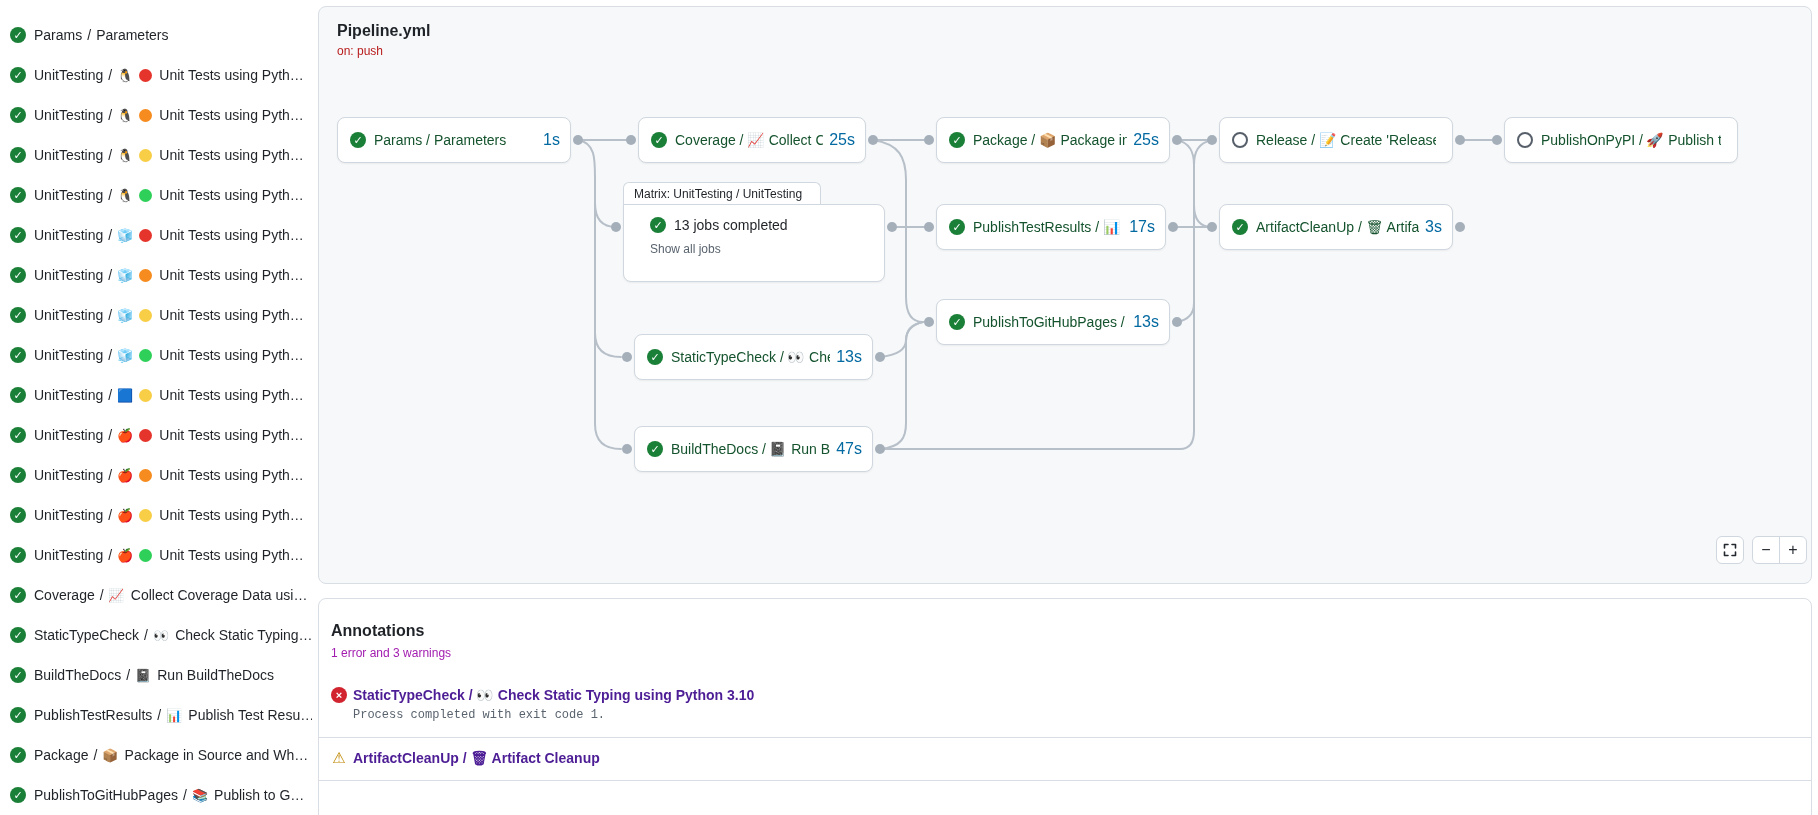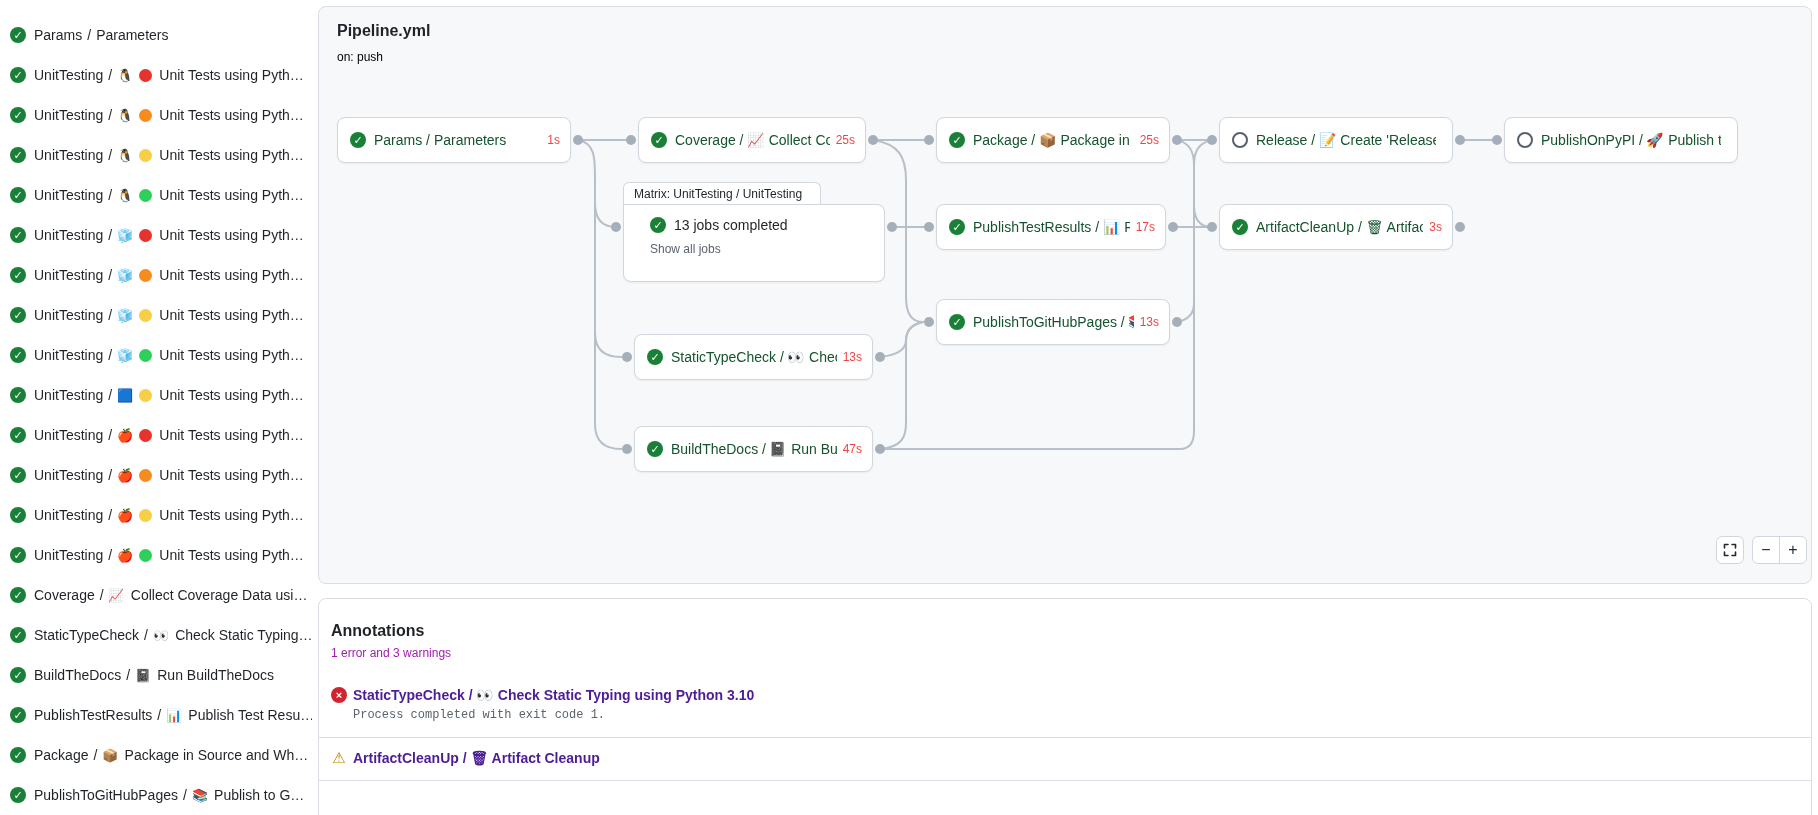--- a/index.html
+++ b/index.html
@@ -17,27 +17,27 @@
   .os-icon{font-size:13px;margin-right:6px;}
   .ver-dot{width:13px;height:13px;border-radius:50%;display:inline-block;margin-right:7px;flex:none;}
   .check{width:16px;height:16px;border-radius:50%;background:#1a7f37;color:#fff;font-size:11px;font-weight:bold;
          display:inline-flex;align-items:center;justify-content:center;flex:none;line-height:1;}
   .ring{width:16px;height:16px;border-radius:50%;border:2px solid #57606a;box-sizing:border-box;display:inline-block;flex:none;background:#fff;}
   
   .graph-card{position:absolute;left:318px;top:6px;width:1494px;height:578px;background:#f6f8fa;
               border:1px solid #d8dee4;border-radius:8px;box-sizing:border-box;}
   .graph-header{position:absolute;left:337px;top:22px;z-index:3;}
   .graph-title{font-size:16px;font-weight:bold;color:#1f2328;}
-  .graph-trigger{font-size:12px;color:#000000;margin-top:10px;}
+  .graph-trigger{font-size:12px;color:#b91c1c;margin-top:4px;}
   .edges{position:absolute;left:0;top:0;width:1818px;height:815px;z-index:1;pointer-events:none;}
   .gnode{position:absolute;height:46px;background:#fff;border:1px solid #d0d7de;border-radius:8px;
          box-shadow:0 1px 2px rgba(27,31,36,0.06);display:flex;align-items:center;
          padding:0 10px 0 12px;box-sizing:border-box;z-index:2;cursor:pointer;}
   .gnode .nlabel{margin-left:8px;font-size:14px;color:#14532d;white-space:nowrap;overflow:hidden;flex:1;}
-  .gnode .ndur{font-size:12px;color:#ef4444;margin-left:6px;flex:none;}
+  .gnode .ndur{font-size:16px;color:#0369a1;margin-left:6px;flex:none;}
   .matrix-tab{position:absolute;left:623px;top:182px;width:198px;height:23px;background:#fff;
               border:1px solid #d0d7de;border-bottom:none;border-radius:6px 6px 0 0;box-sizing:border-box;
               font-size:12px;color:#1f2328;display:flex;align-items:center;padding-left:10px;z-index:2;}
   .matrix-body{position:absolute;left:623px;top:204px;width:262px;height:78px;background:#fff;
                border:1px solid #d0d7de;border-radius:0 8px 8px 8px;box-sizing:border-box;
                box-shadow:0 1px 2px rgba(27,31,36,0.06);padding:12px 0 0 26px;z-index:2;}
   .matrix-summary{display:flex;align-items:center;font-size:14px;color:#1f2328;}
   .matrix-summary span.txt{margin-left:8px;}
   .show-all{margin-top:9px;font-size:12px;color:#59636e;cursor:pointer;}
   .graph-controls{position:absolute;left:1716px;top:536px;display:flex;z-index:3;}

